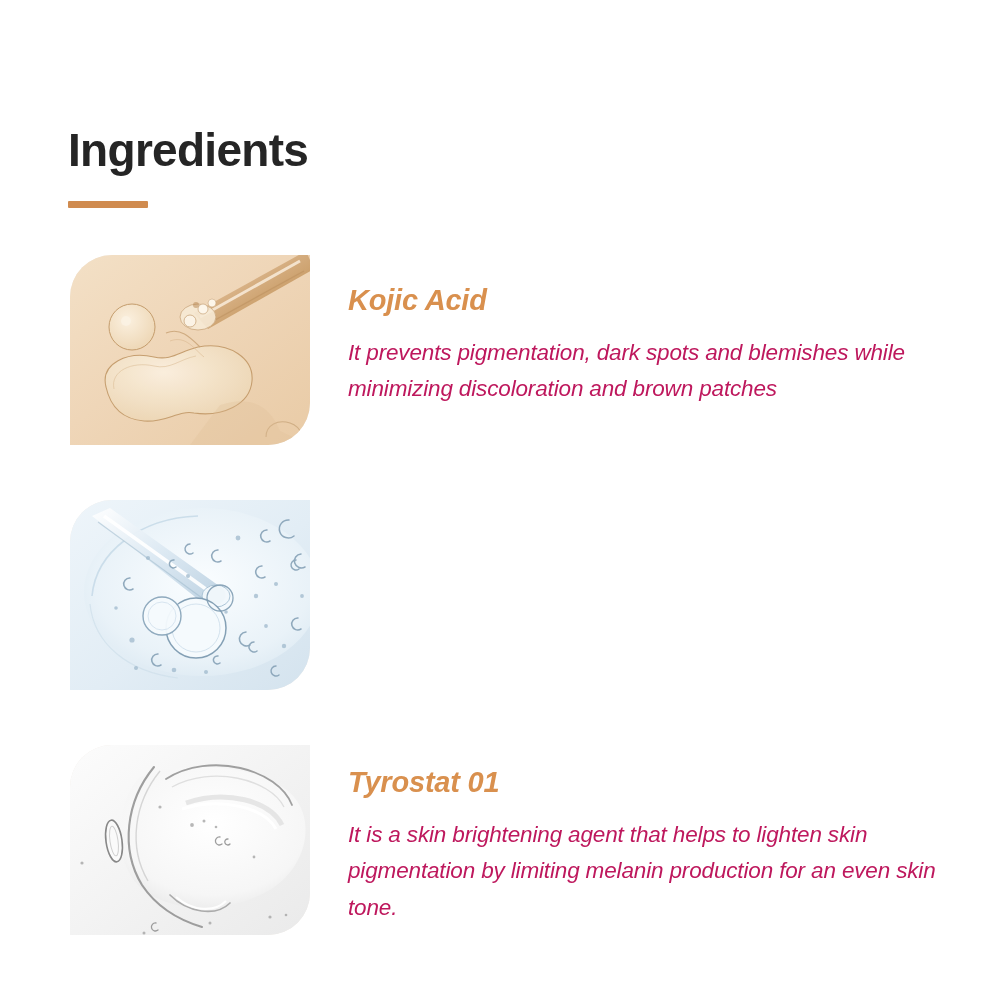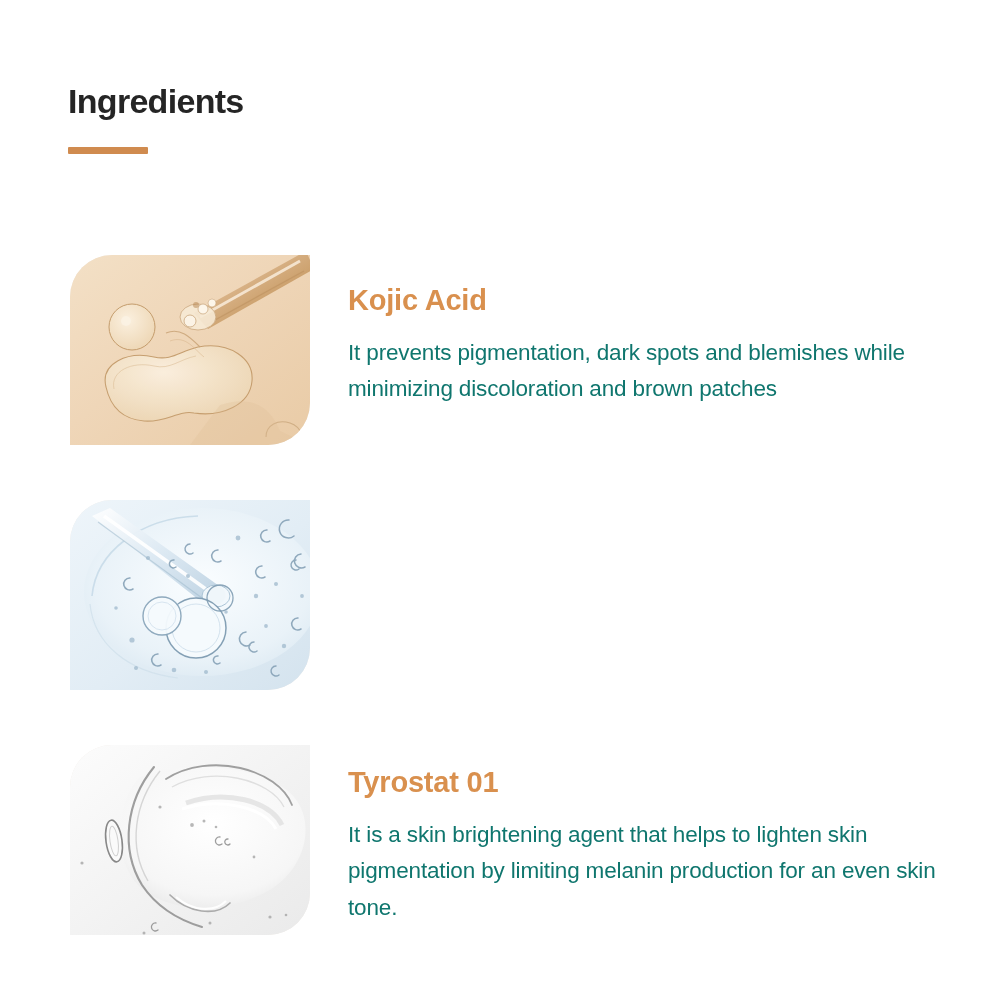--- a/index.html
+++ b/index.html
@@ -18,45 +18,47 @@
     width:1000px;
     height:1000px;
     background:#ffffff;
     overflow:hidden;
   }
 
   
   .header { position:absolute; left:68px; top:84px; }
 
   .page-title {
-    font-size:34px;
+    font-size:46px;
     font-weight:bold;
     letter-spacing:-0.7px;
     color:#252525;
     line-height:1.05;
     white-space:nowrap;
+    margin-top:42px;
   }
 
   .title-rule {
     margin-top:27px;
     width:80px;
     height:7px;
     background:#d08b4f;
     border-radius:1px;
   }
 
   
   .ingredient-list { position:absolute; left:0; top:255px; width:1000px; }
 
   .ingredient-row {
     position:relative;
     display:flex;
     align-items:flex-start;
     padding-left:70px;
     margin-bottom:55px;
+    font-style:italic;
   }
 
   .thumb {
     position:relative;
     flex:0 0 auto;
     width:240px;
     height:190px;
     border-radius:42px 0 42px 0;
     overflow:hidden;
     background:#f1ece6;
@@ -77,21 +79,21 @@
     color:#d9904e;
     letter-spacing:-0.2px;
     line-height:1.1;
     margin-bottom:18px;
     white-space:nowrap;
   }
 
   .ing-desc {
     font-size:22.5px;
     line-height:1.62;
-    color:#0f766e;
+    color:#be185d;
     letter-spacing:-0.15px;
     max-width:630px;
   }
 
   .row-2 .ing-text { padding-top:24px; }
   .row-3 .ing-text { padding-top:22px; }
 </style>
 </head>
 <body>
 

